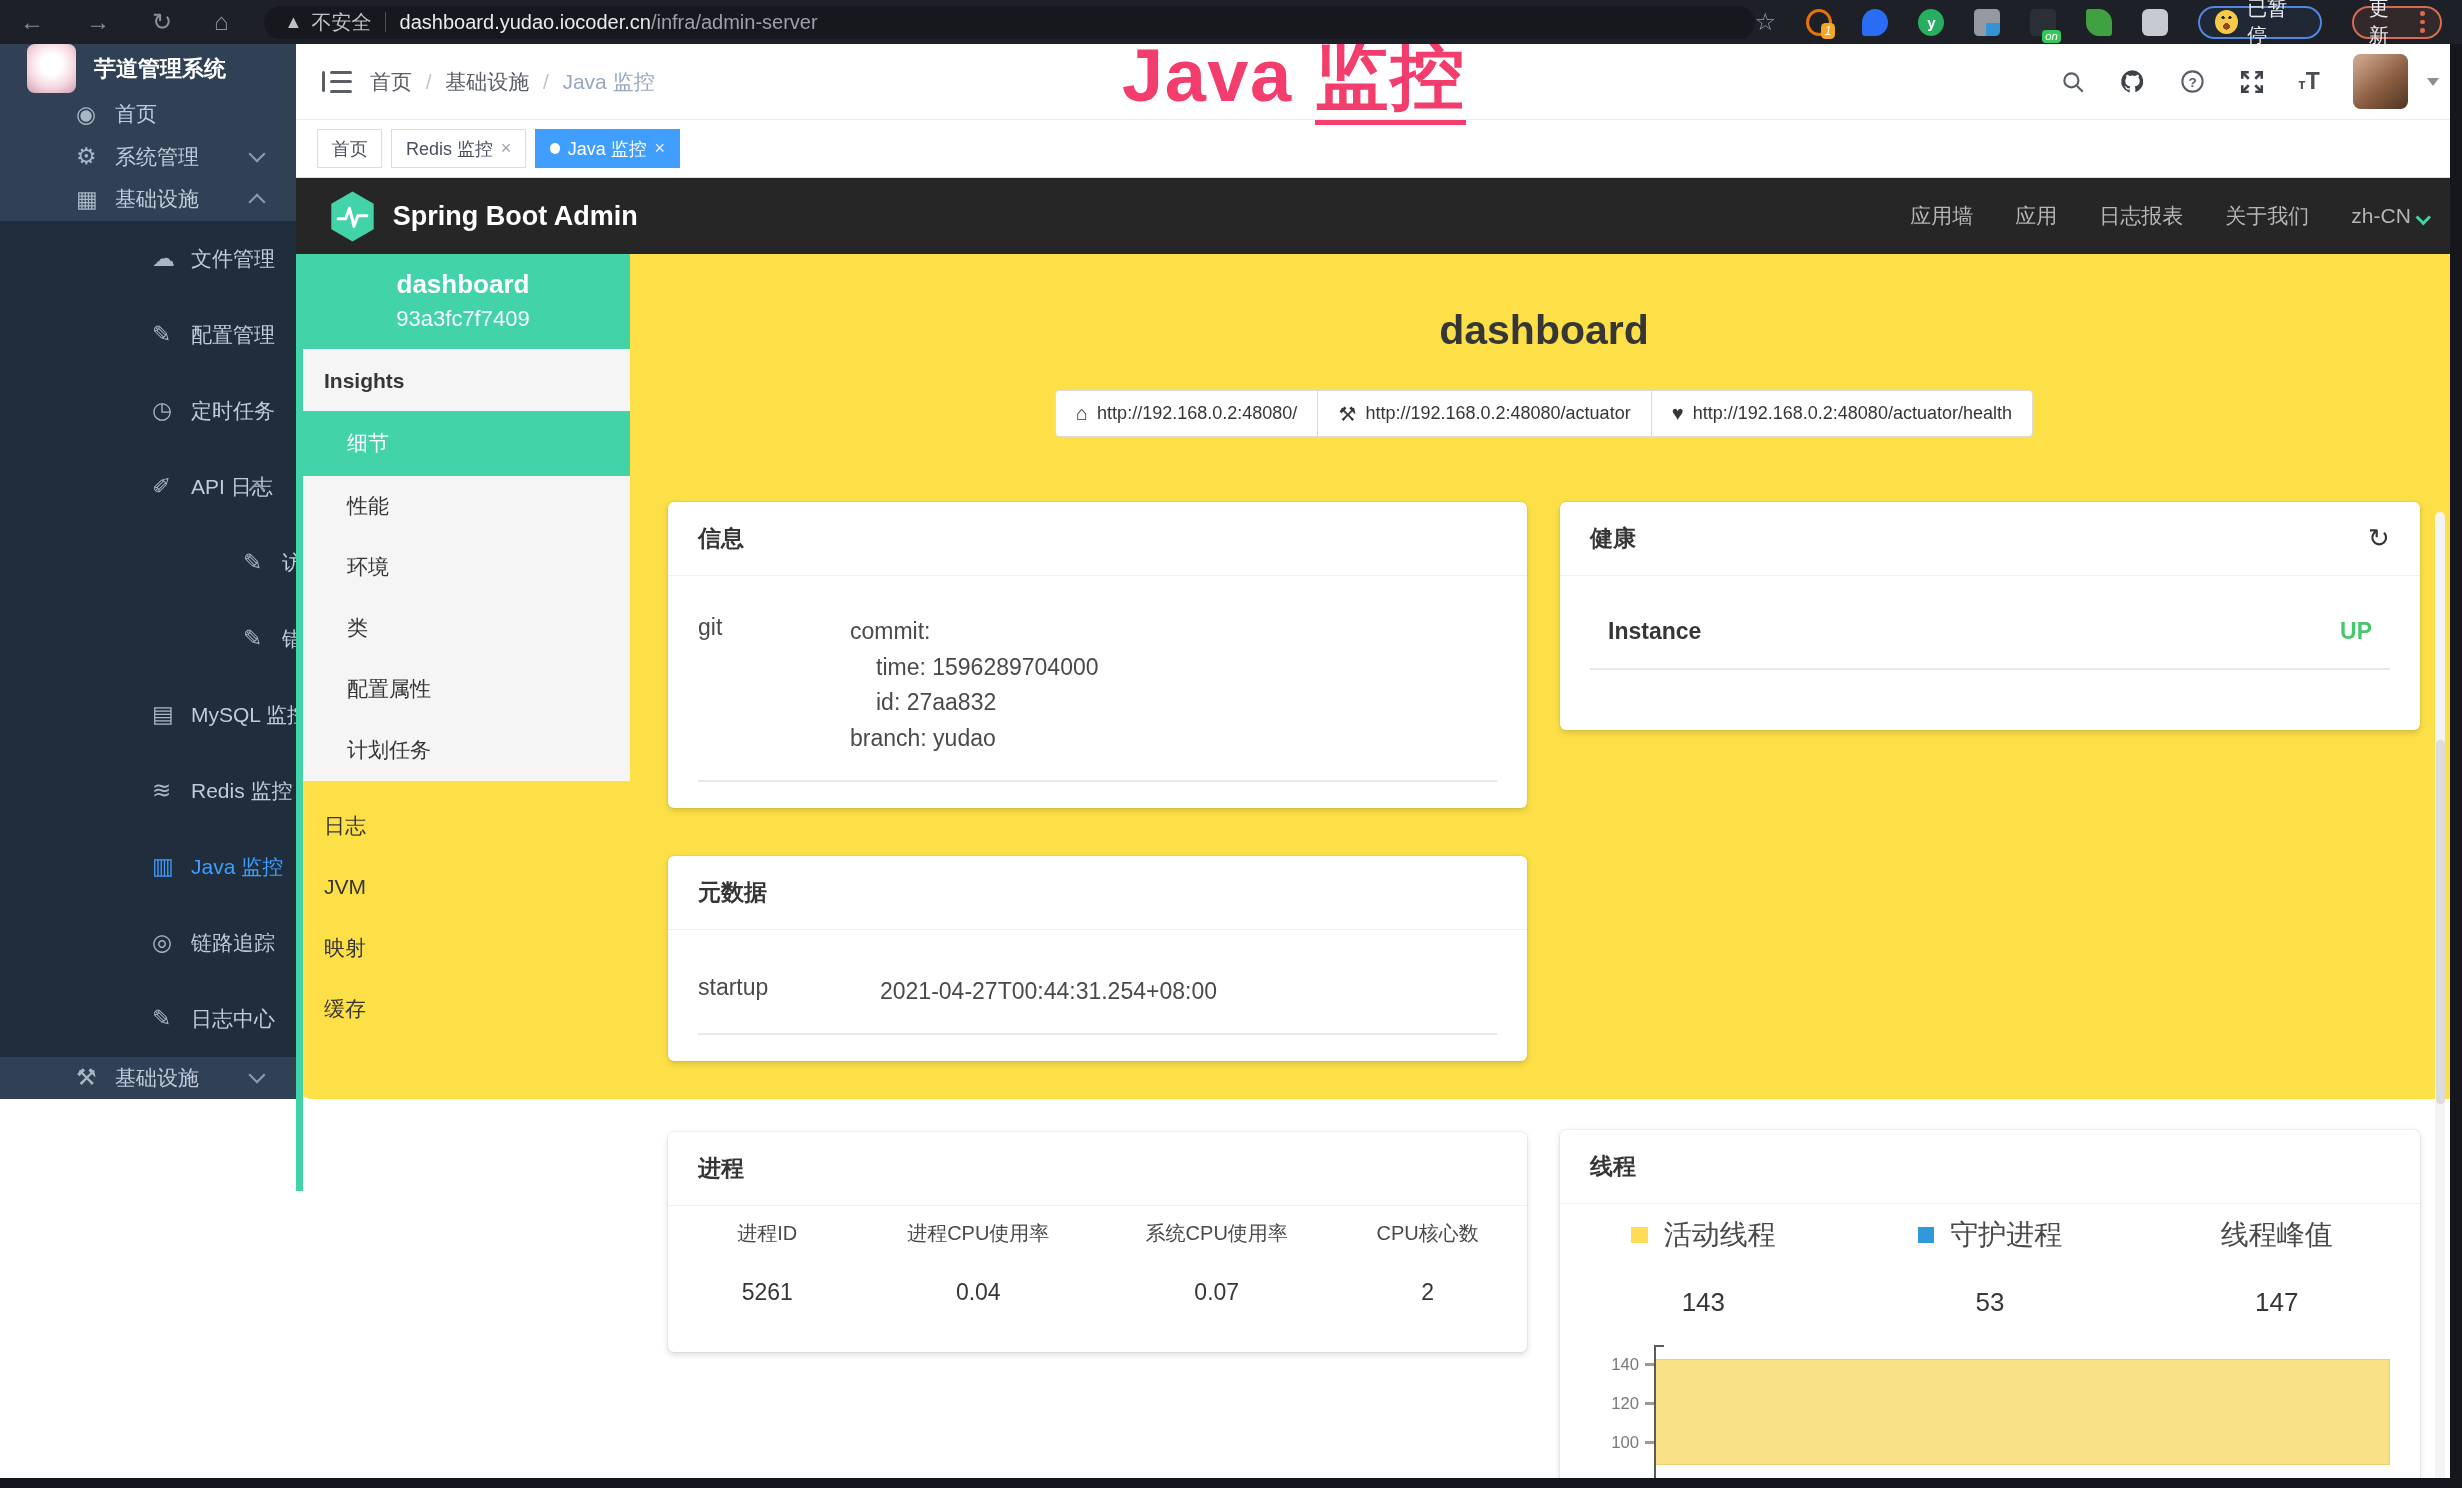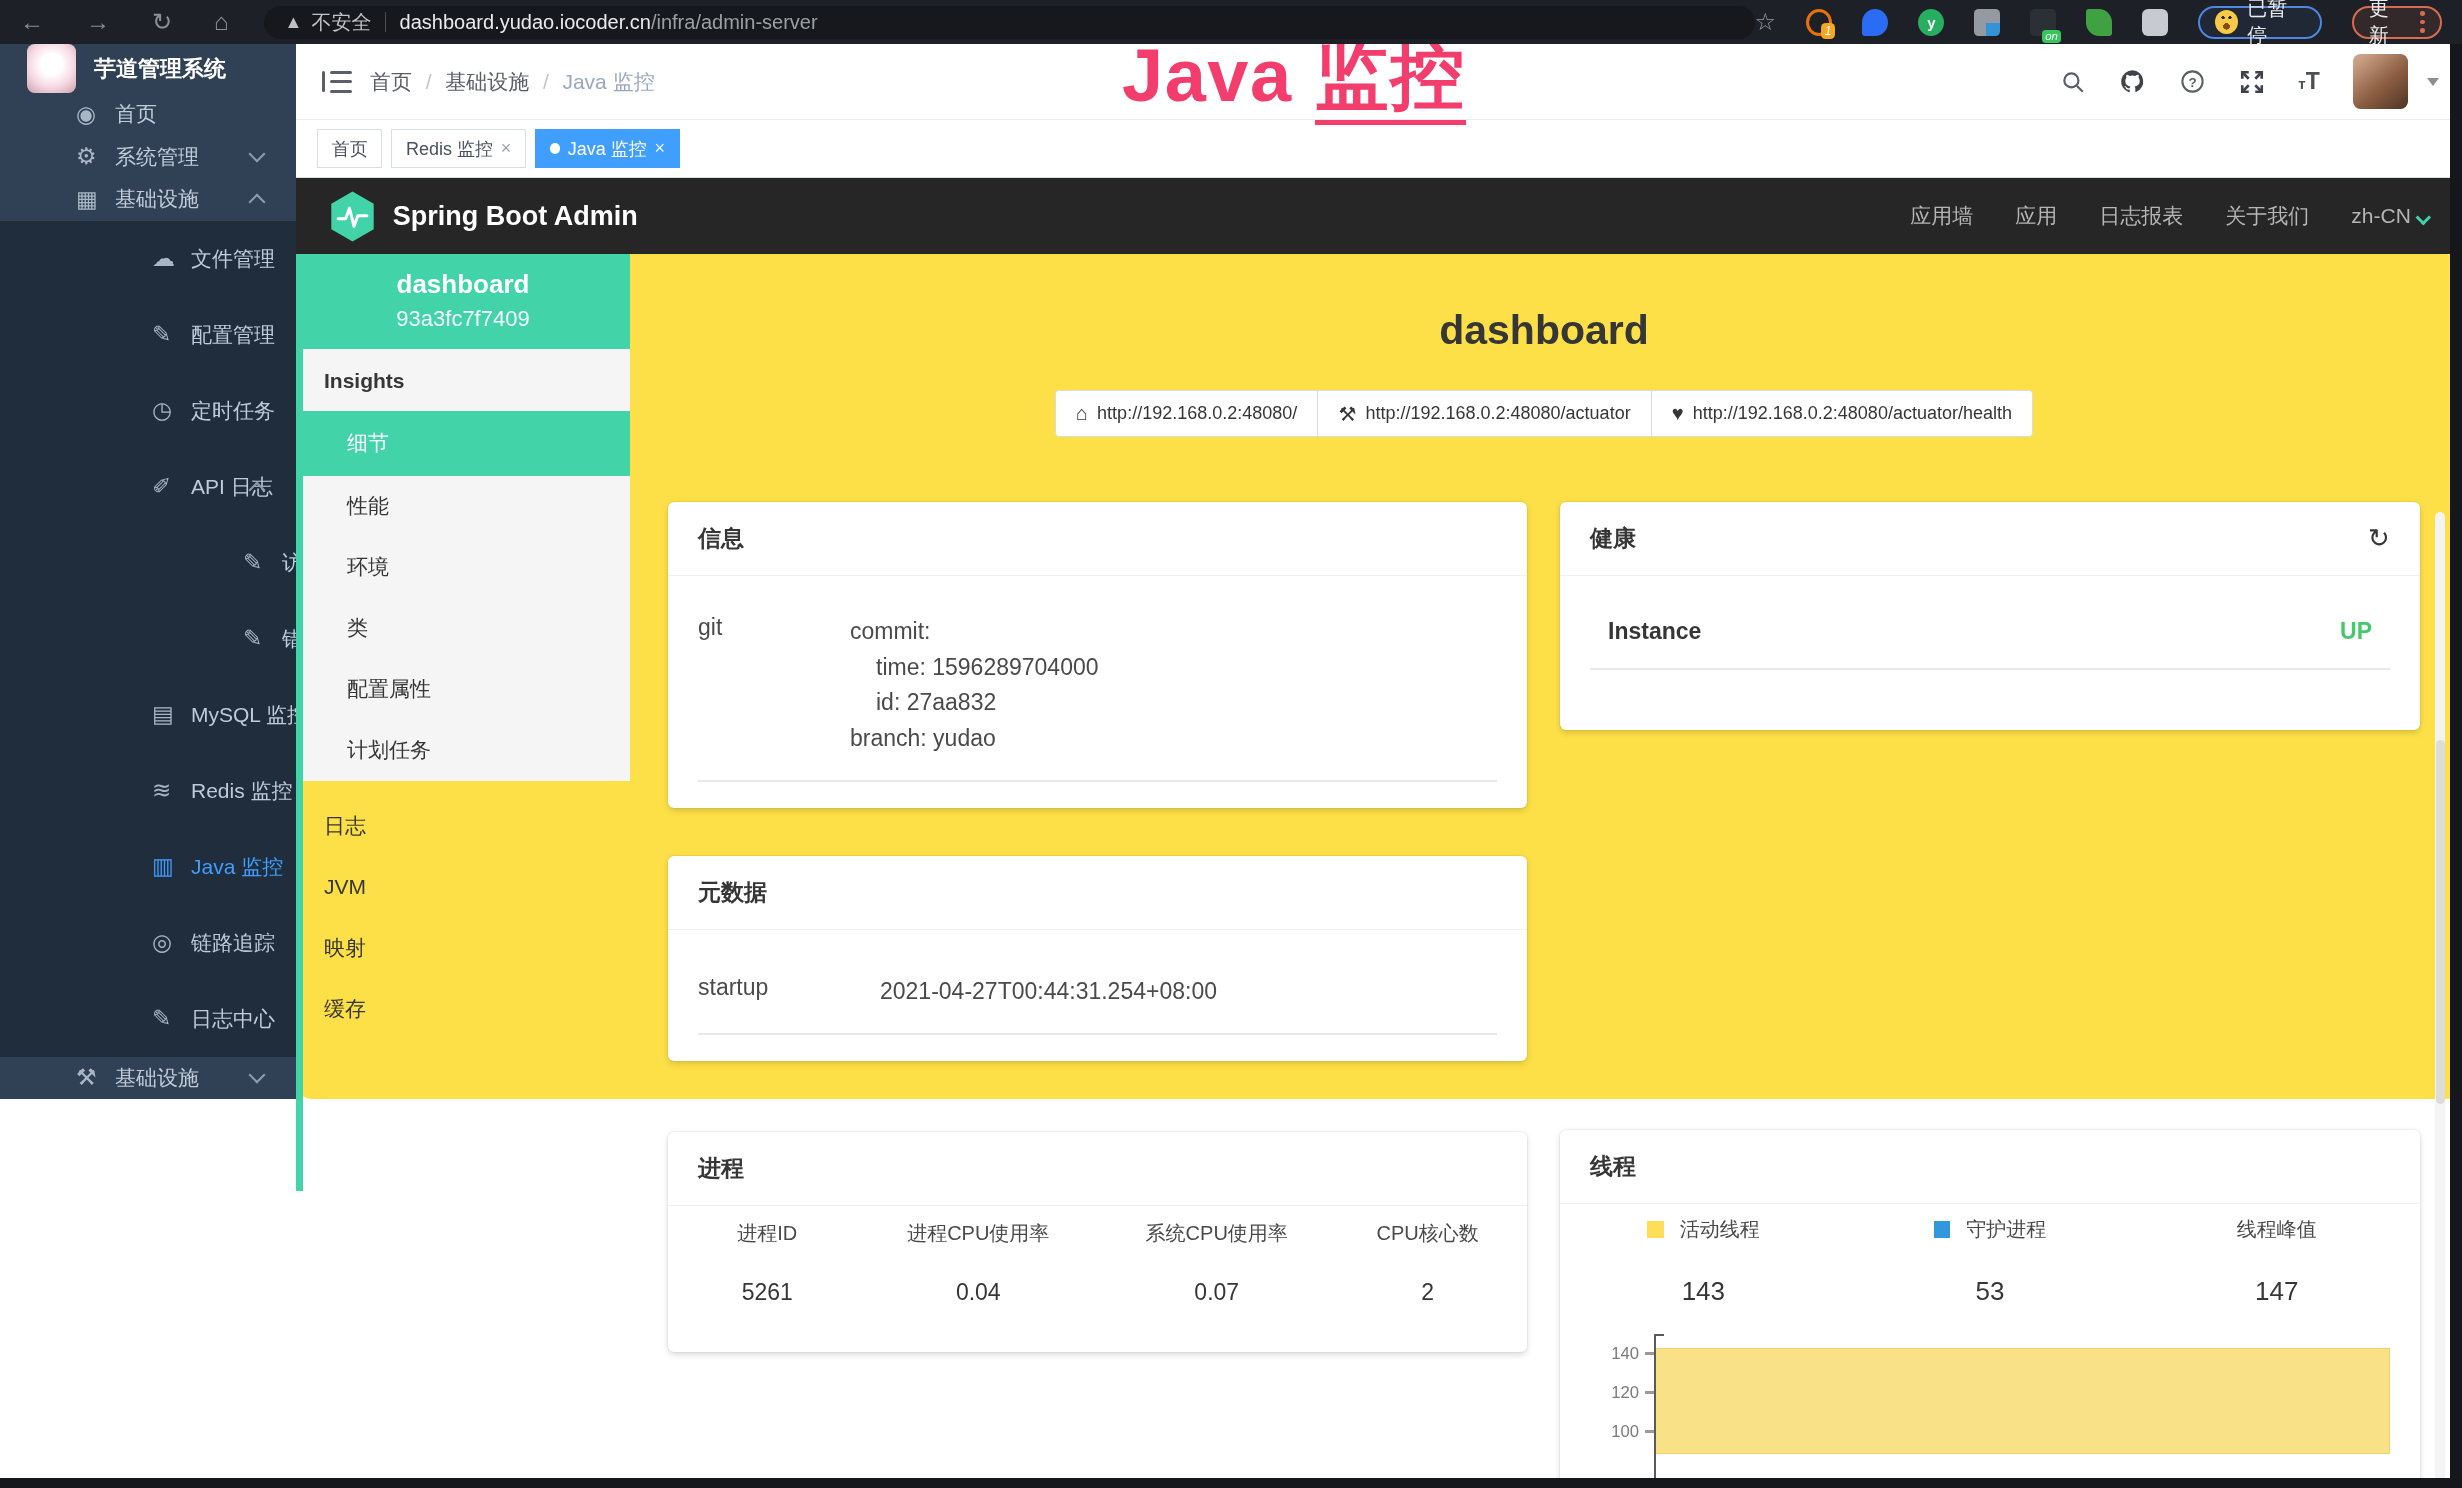--- a/index.html
+++ b/index.html
@@ -168,21 +168,21 @@
   .status-up { font-weight:bold; color:#47c76c; }
 
   .ptable { display:flex; text-align:center; padding:13.7px 7.6px 7.6px; }
   .ptable .pcol { flex:1.3; }
   .ptable .pcol:first-child, .ptable .pcol:last-child { flex:1; }
   .ph { font-size:20px; color:#4a4a4a; }
   .pv { font-size:23px; color:#363636; margin-top:32px; }
 
   .legend-row { display:flex; text-align:center; padding-top:12px; }
   .lcol { flex:1; }
-  .lg { font-size:20px; color:#4a4a4a; display:inline-flex; align-items:center; gap:16px; }
+  .lg { font-size:28px; color:#4a4a4a; display:inline-flex; align-items:center; gap:16px; }
   .sq { width:16.7px; height:16.7px; display:inline-block; }
   .sq.yellow { background:#ffdd57; }
   .sq.blue { background:#3298dc; }
   .lval { font-size:26px; color:#363636; margin-top:33px; }
 
   .chart { display:flex; margin-top:27px; padding:0 27px 0 35px; }
   .yaxis { width:59px; flex:none; }
   .ytick { height:39px; display:flex; align-items:center; justify-content:flex-end;
     gap:6px; font-size:16.7px; color:#7a7a7a; }
   .ytick i { width:9px; height:2.3px; background:#9a9a9a; }

